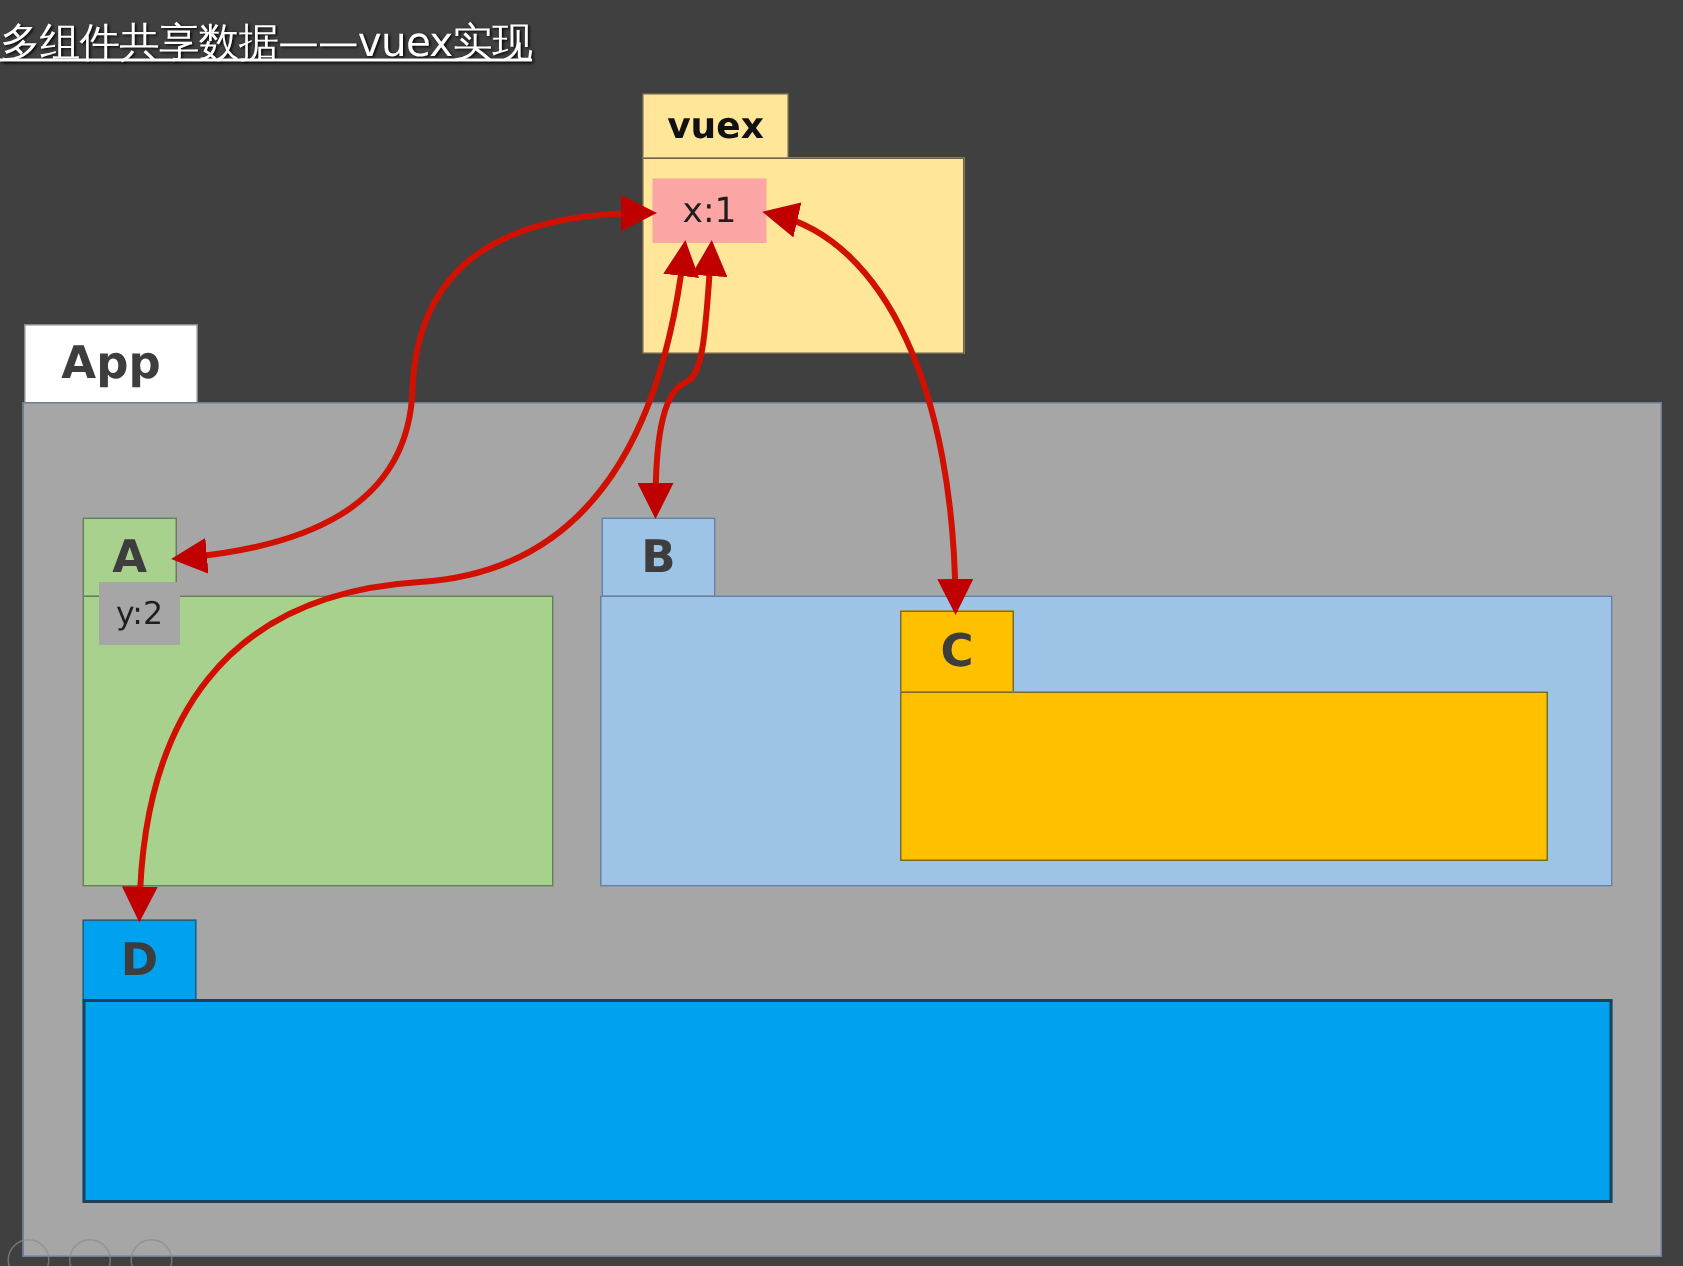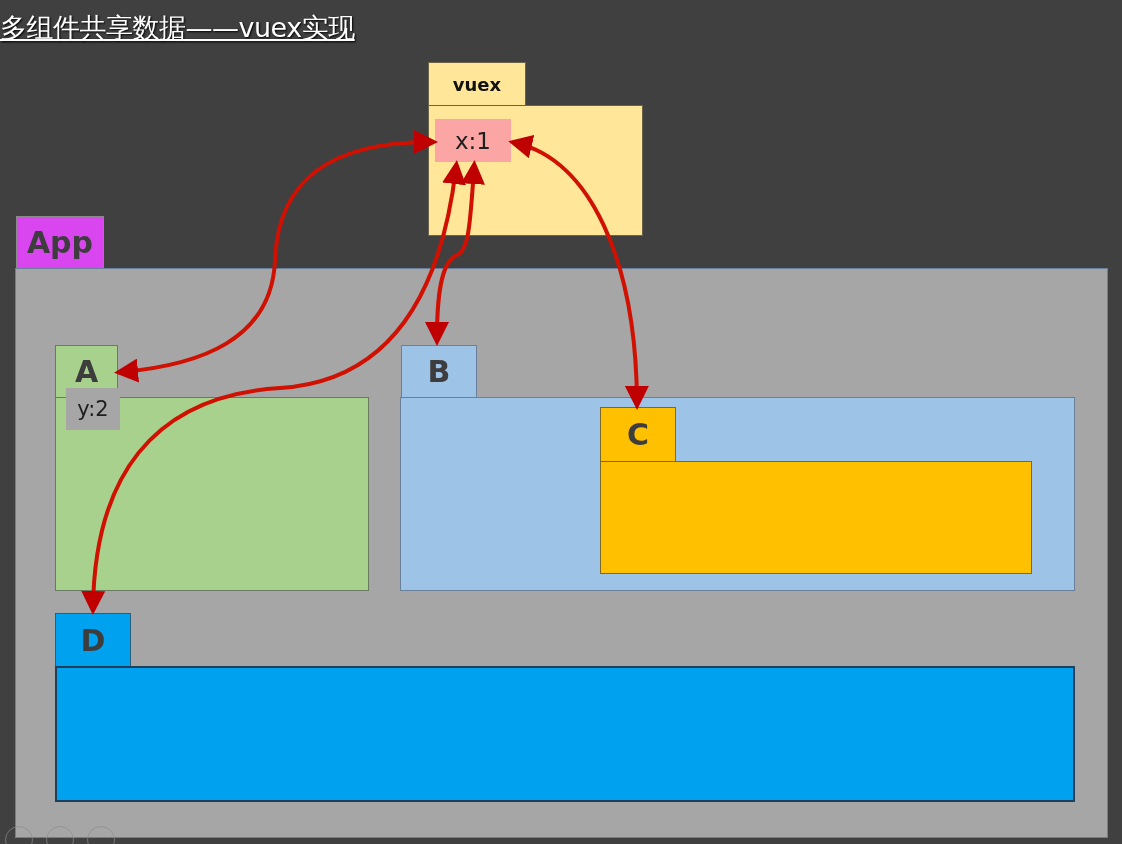--- a/index.html
+++ b/index.html
@@ -10,27 +10,27 @@
   .body{border:1px solid #55606c;}
   .val{display:flex;align-items:center;justify-content:center;color:#1e1e1e;}
   svg.arrows{position:absolute;left:0;top:0;}
   .ctrl{border:1.5px solid #8a8a8a;border-radius:50%;width:28px;height:28px;opacity:.7;}
 </style>
 </head>
 <body>
 
 <div class="abs title">多组件共享数据——vuex实现</div>
 
-<div class="abs tab" style="left:428px;top:62px;width:98px;height:44px;background:#ffe699;color:#111;font-size:18px;border-color:#6b6247;">
+<div class="abs tab" style="left:428px;top:62px;width:98px;height:44px;background:#ffe699;color:#111;font-size:24px;border-color:#6b6247;">
   <span>vuex</span>
 </div>
 <div class="abs body" style="left:428px;top:105px;width:215px;height:131px;background:#ffe699;border-color:#6b6247;"></div>
 <div class="abs val" style="left:435px;top:119px;width:76px;height:43px;background:#fca5a5;font-size:23px;">x:1</div>
 
-<div class="abs tab" style="left:16px;top:216px;width:88px;height:53px;background:#d946ef;font-size:30px;border-color:#8a8a8a;">
+<div class="abs tab" style="left:16px;top:216px;width:116px;height:53px;background:#ffffff;font-size:30px;border-color:#8a8a8a;">
   <span>App</span>
 </div>
 <div class="abs body" style="left:15px;top:268px;width:1093px;height:570px;background:#a6a6a6;border-color:#6a7f9a;"></div>
 
 <div class="abs tab" style="left:55px;top:345px;width:63px;height:53px;background:#a9d18e;font-size:30px;border-color:#6a7a60;">
   <span>A</span>
 </div>
 <div class="abs body" style="left:55px;top:397px;width:314px;height:194px;background:#a9d18e;border-color:#6a7a60;"></div>
 <div class="abs val" style="left:66px;top:388px;width:54px;height:42px;background:#a6a6a6;font-size:21px;">y:2</div>
 

